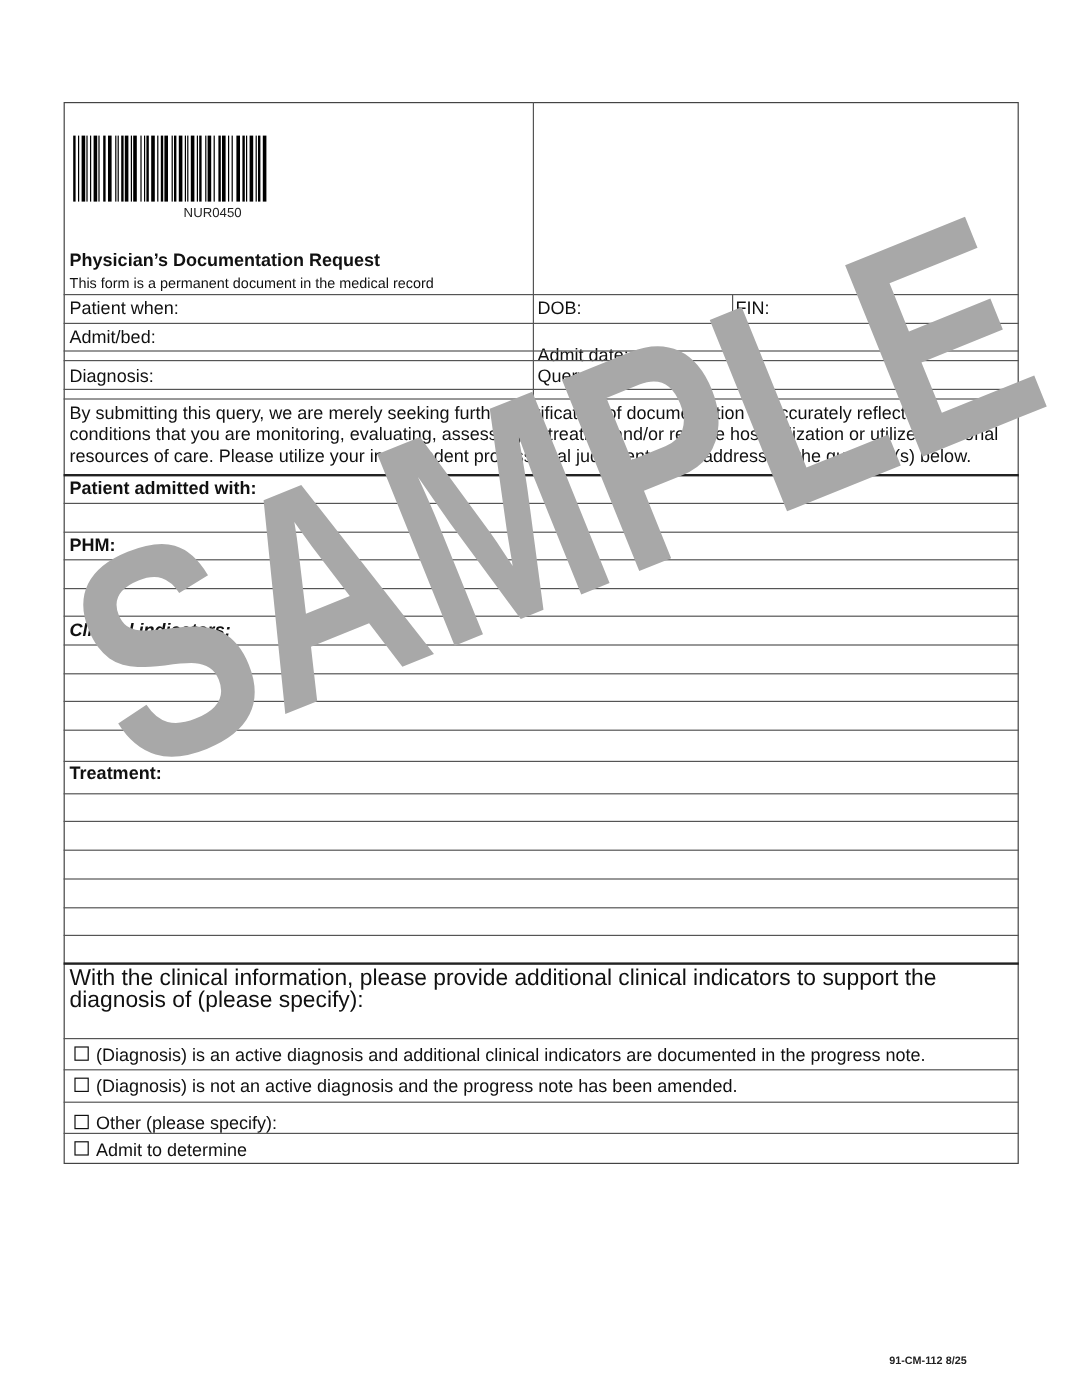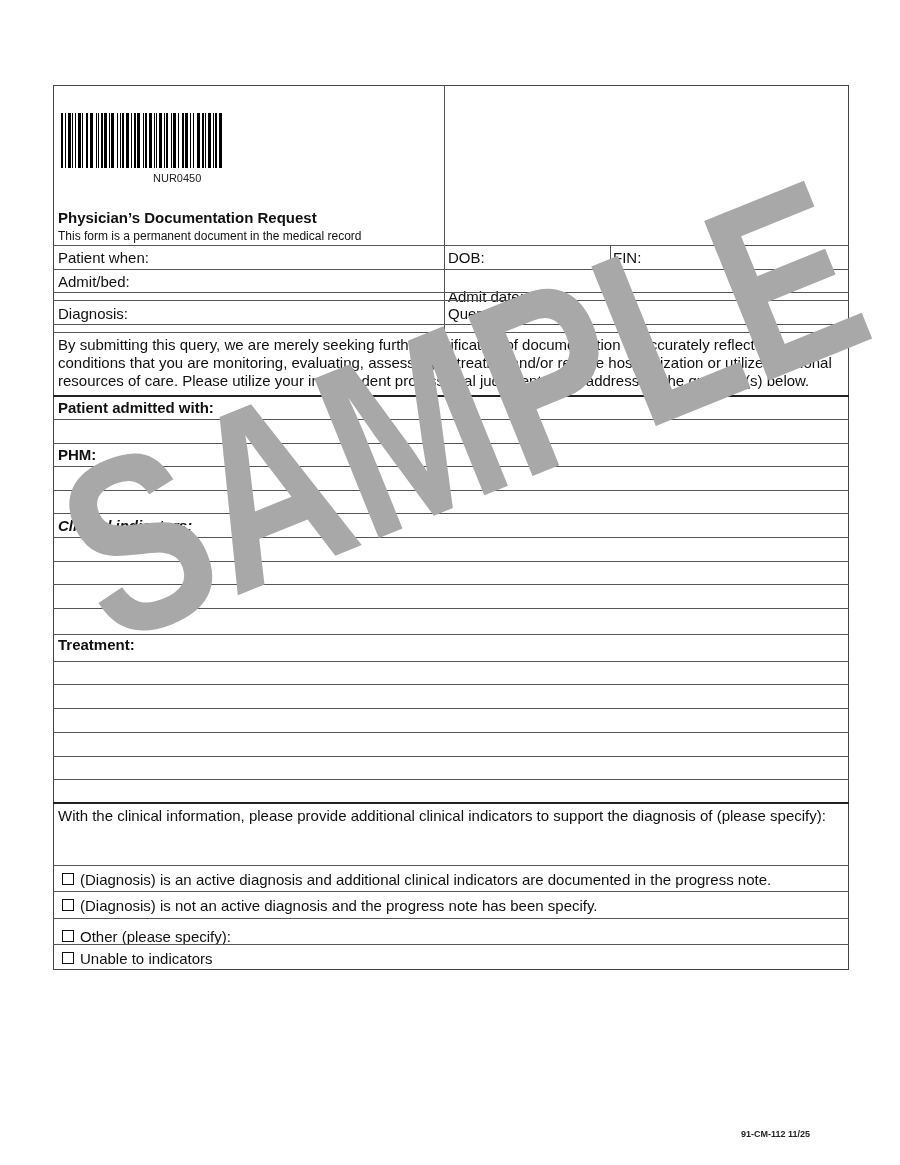--- a/index.html
+++ b/index.html
@@ -16,21 +16,21 @@
   .lbl.bold { font-weight: bold; }
 
   .barcode { position: absolute; left: 61px; top: 113px; width: 205px; height: 55px; display: flex; align-items: stretch; }
   .barcode span { display: block; height: 100%; background: #000; }
   .barcode-num { position: absolute; left: 153px; top: 172px; font-size: 11px; color: #222; }
 
   .title { position: absolute; left: 58px; top: 209px; font-size: 15px; font-weight: bold; }
   .subtitle { position: absolute; left: 58px; top: 229px; font-size: 12px; }
 
   .para { position: absolute; left: 58px; top: 336px; width: 780px; font-size: 15px; line-height: 18px; }
-  .para2 { position: absolute; left: 58px; top: 807px; width: 780px; font-size: 15px; line-height: 18px; }
+  .para2 { position: absolute; left: 58px; top: 807px; width: 780px; font-size: 19px; line-height: 18px; }
 
   .opt { position: absolute; left: 62px; font-size: 15px; line-height: 18px; white-space: nowrap; }
   .box { display: inline-block; width: 10px; height: 10px; border: 1px solid #111; margin-right: 6px; vertical-align: 0px; }
 
   .footer { position: absolute; left: 741px; top: 1129px; font-size: 9px; font-weight: bold; color: #222; }
 
   .watermark { position: absolute; left: 0; top: 0; width: 900px; height: 1165px; pointer-events: none; }
 </style>
 </head>
 <body>
@@ -134,30 +134,30 @@
 <div class="hline thick" style="top:802px;"></div>
 
 <div class="para2">With the clinical information, please provide additional clinical indicators to support the diagnosis of (please specify):</div>
 <div class="hline" style="top:865px;"></div>
 
 <div class="opt" style="top:871px;text-align:center;">
   <span class="box"></span><span>(Diagnosis) is an active diagnosis and additional clinical indicators are documented in the progress note.</span>
 </div>
 <div class="hline" style="top:891px;"></div>
 <div class="opt" style="top:897px;">
-  <span class="box"></span><span>(Diagnosis) is not an active diagnosis and the progress note has been specify.</span>
+  <span class="box"></span><span>(Diagnosis) is not an active diagnosis and the progress note has been amended.</span>
 </div>
 <div class="hline" style="top:918px;"></div>
 <div class="opt" style="top:928px;">
   <span class="box"></span><span>Other (please specify):</span>
 </div>
 <div class="hline" style="top:944px;"></div>
 <div class="opt" style="top:950px;">
-  <span class="box"></span><span>Unable to indicators</span>
+  <span class="box"></span><span>Admit to determine</span>
 </div>
 
-<div class="footer">91-CM-112  11/25</div>
+<div class="footer">91-CM-112  8/25</div>
 
 <svg class="watermark" viewBox="0 0 900 1165" xmlns="http://www.w3.org/2000/svg">
   <g transform="translate(470 430) rotate(-22)">
     <text x="0" y="0" text-anchor="middle" dominant-baseline="middle" font-family="Liberation Sans, DejaVu Sans, sans-serif" font-weight="bold" font-size="250" fill="#a8a8a8" textLength="830" lengthAdjust="spacingAndGlyphs" transform="scale(1,1)">SAMPLE</text>
   </g>
 </svg>
 
 </body></html>

